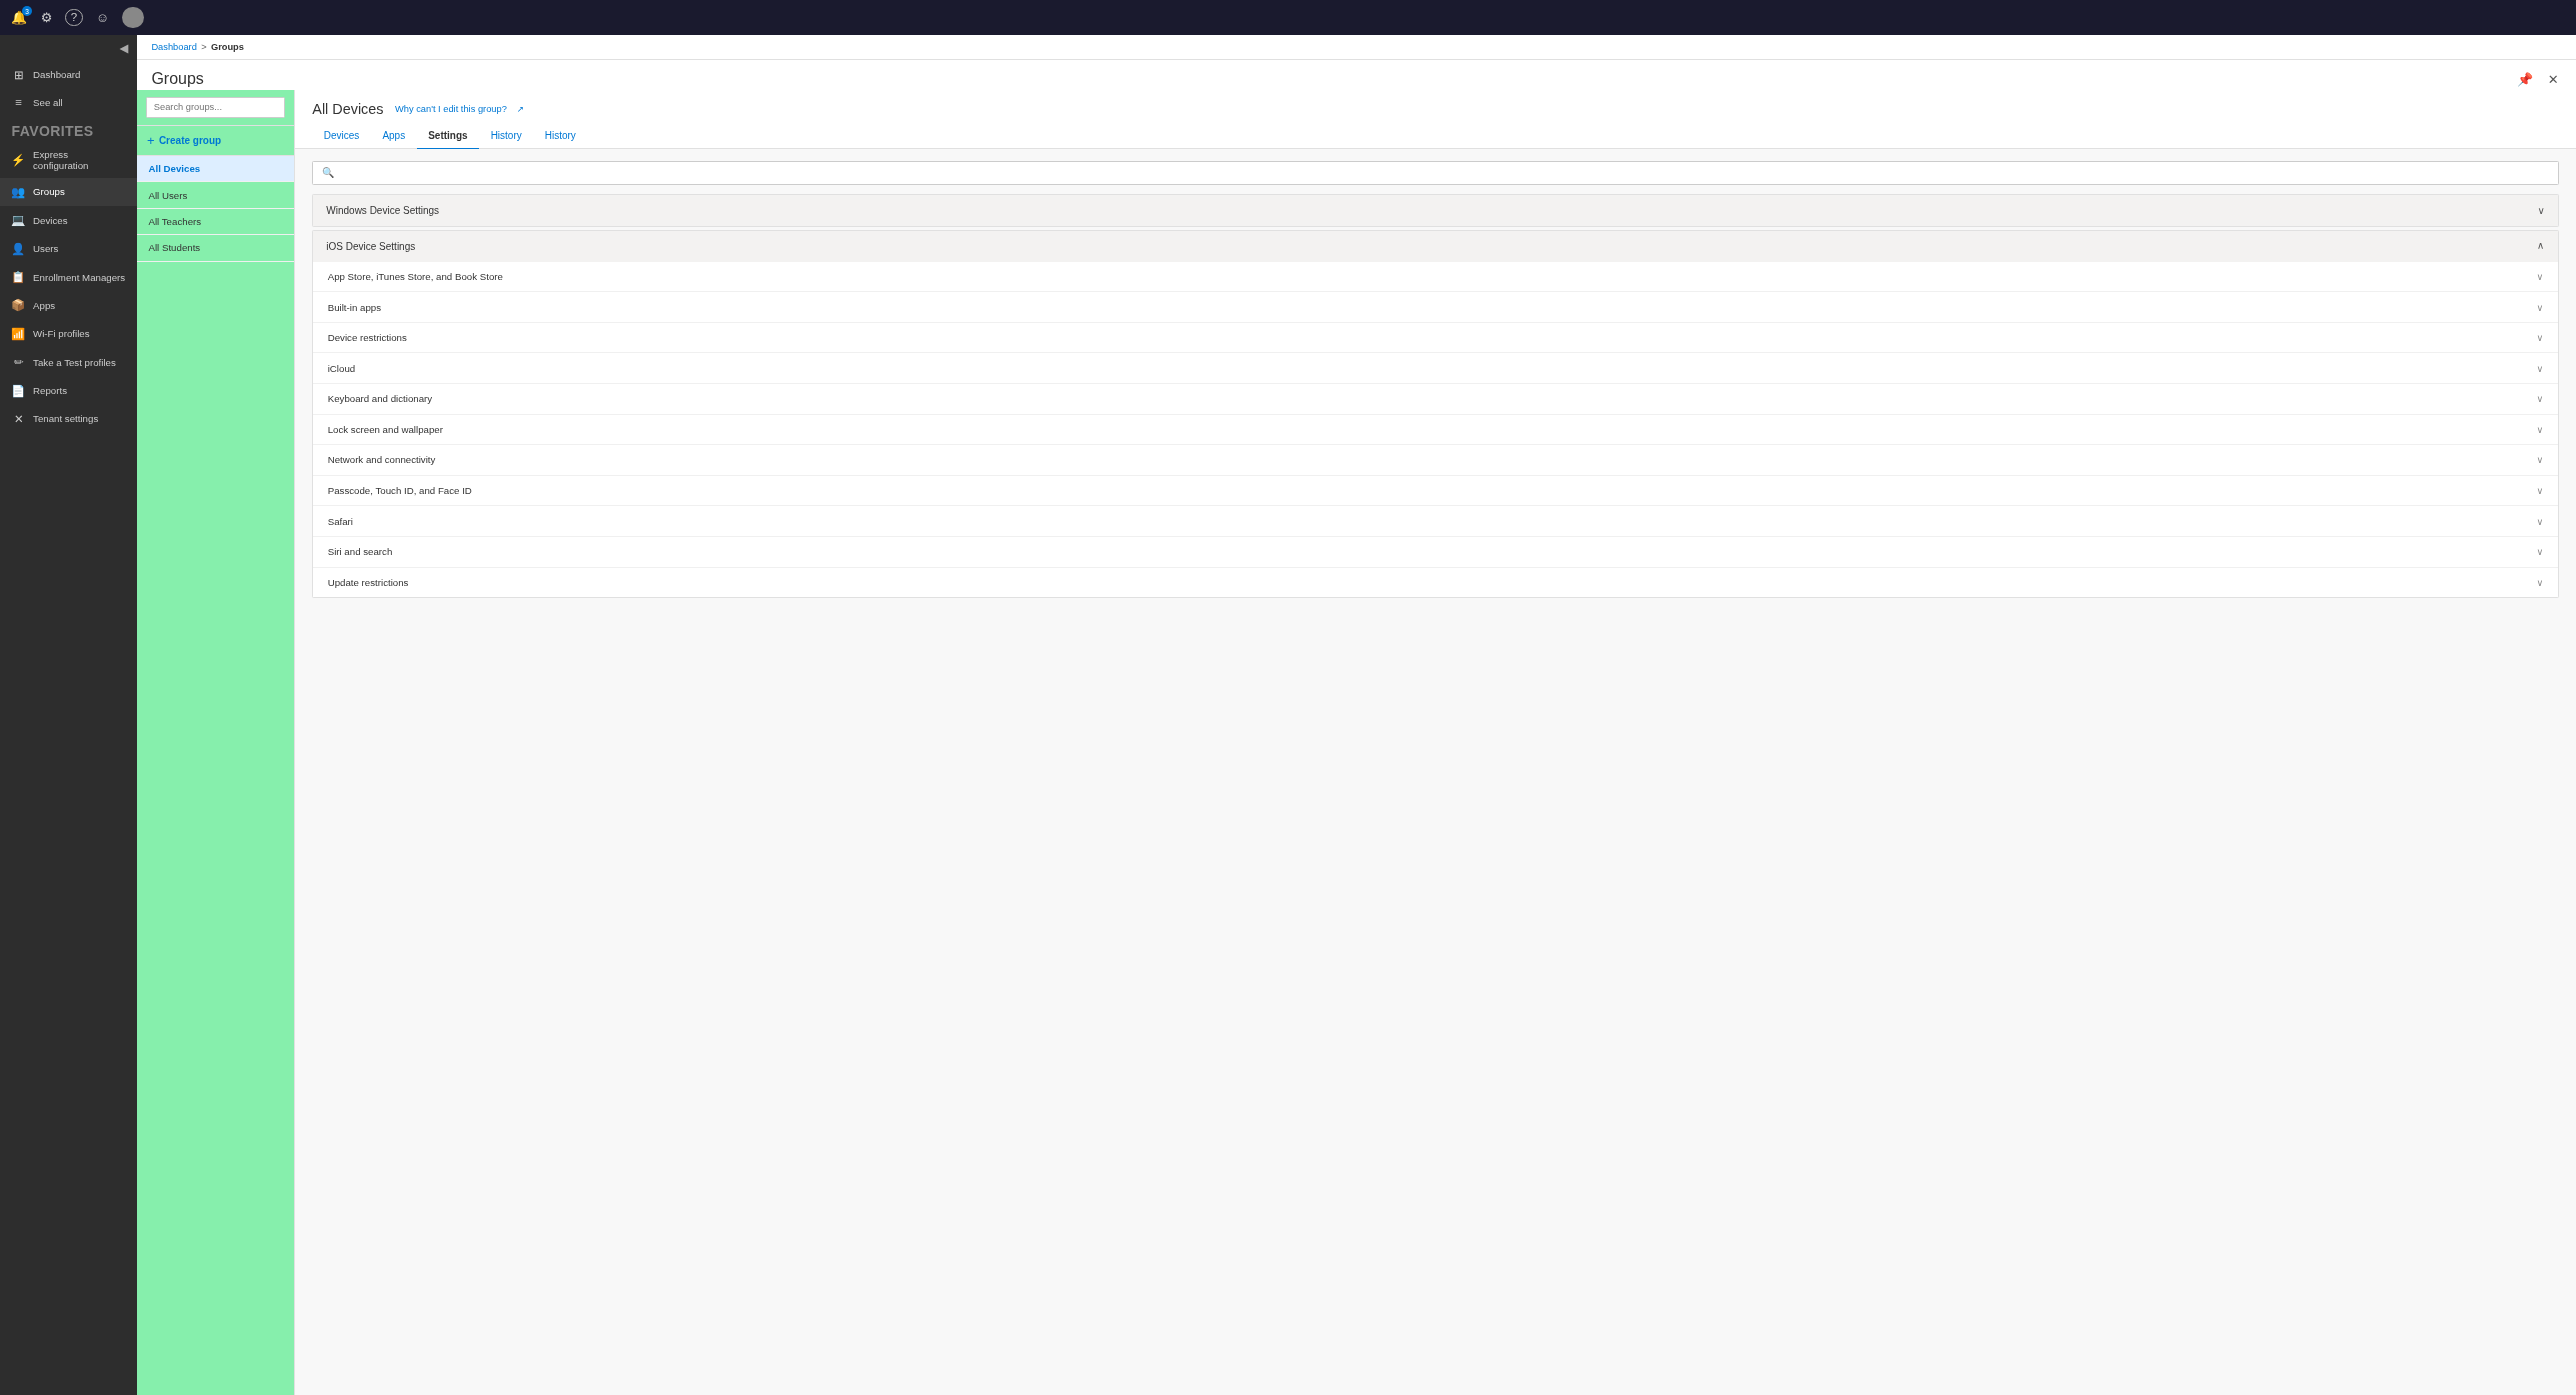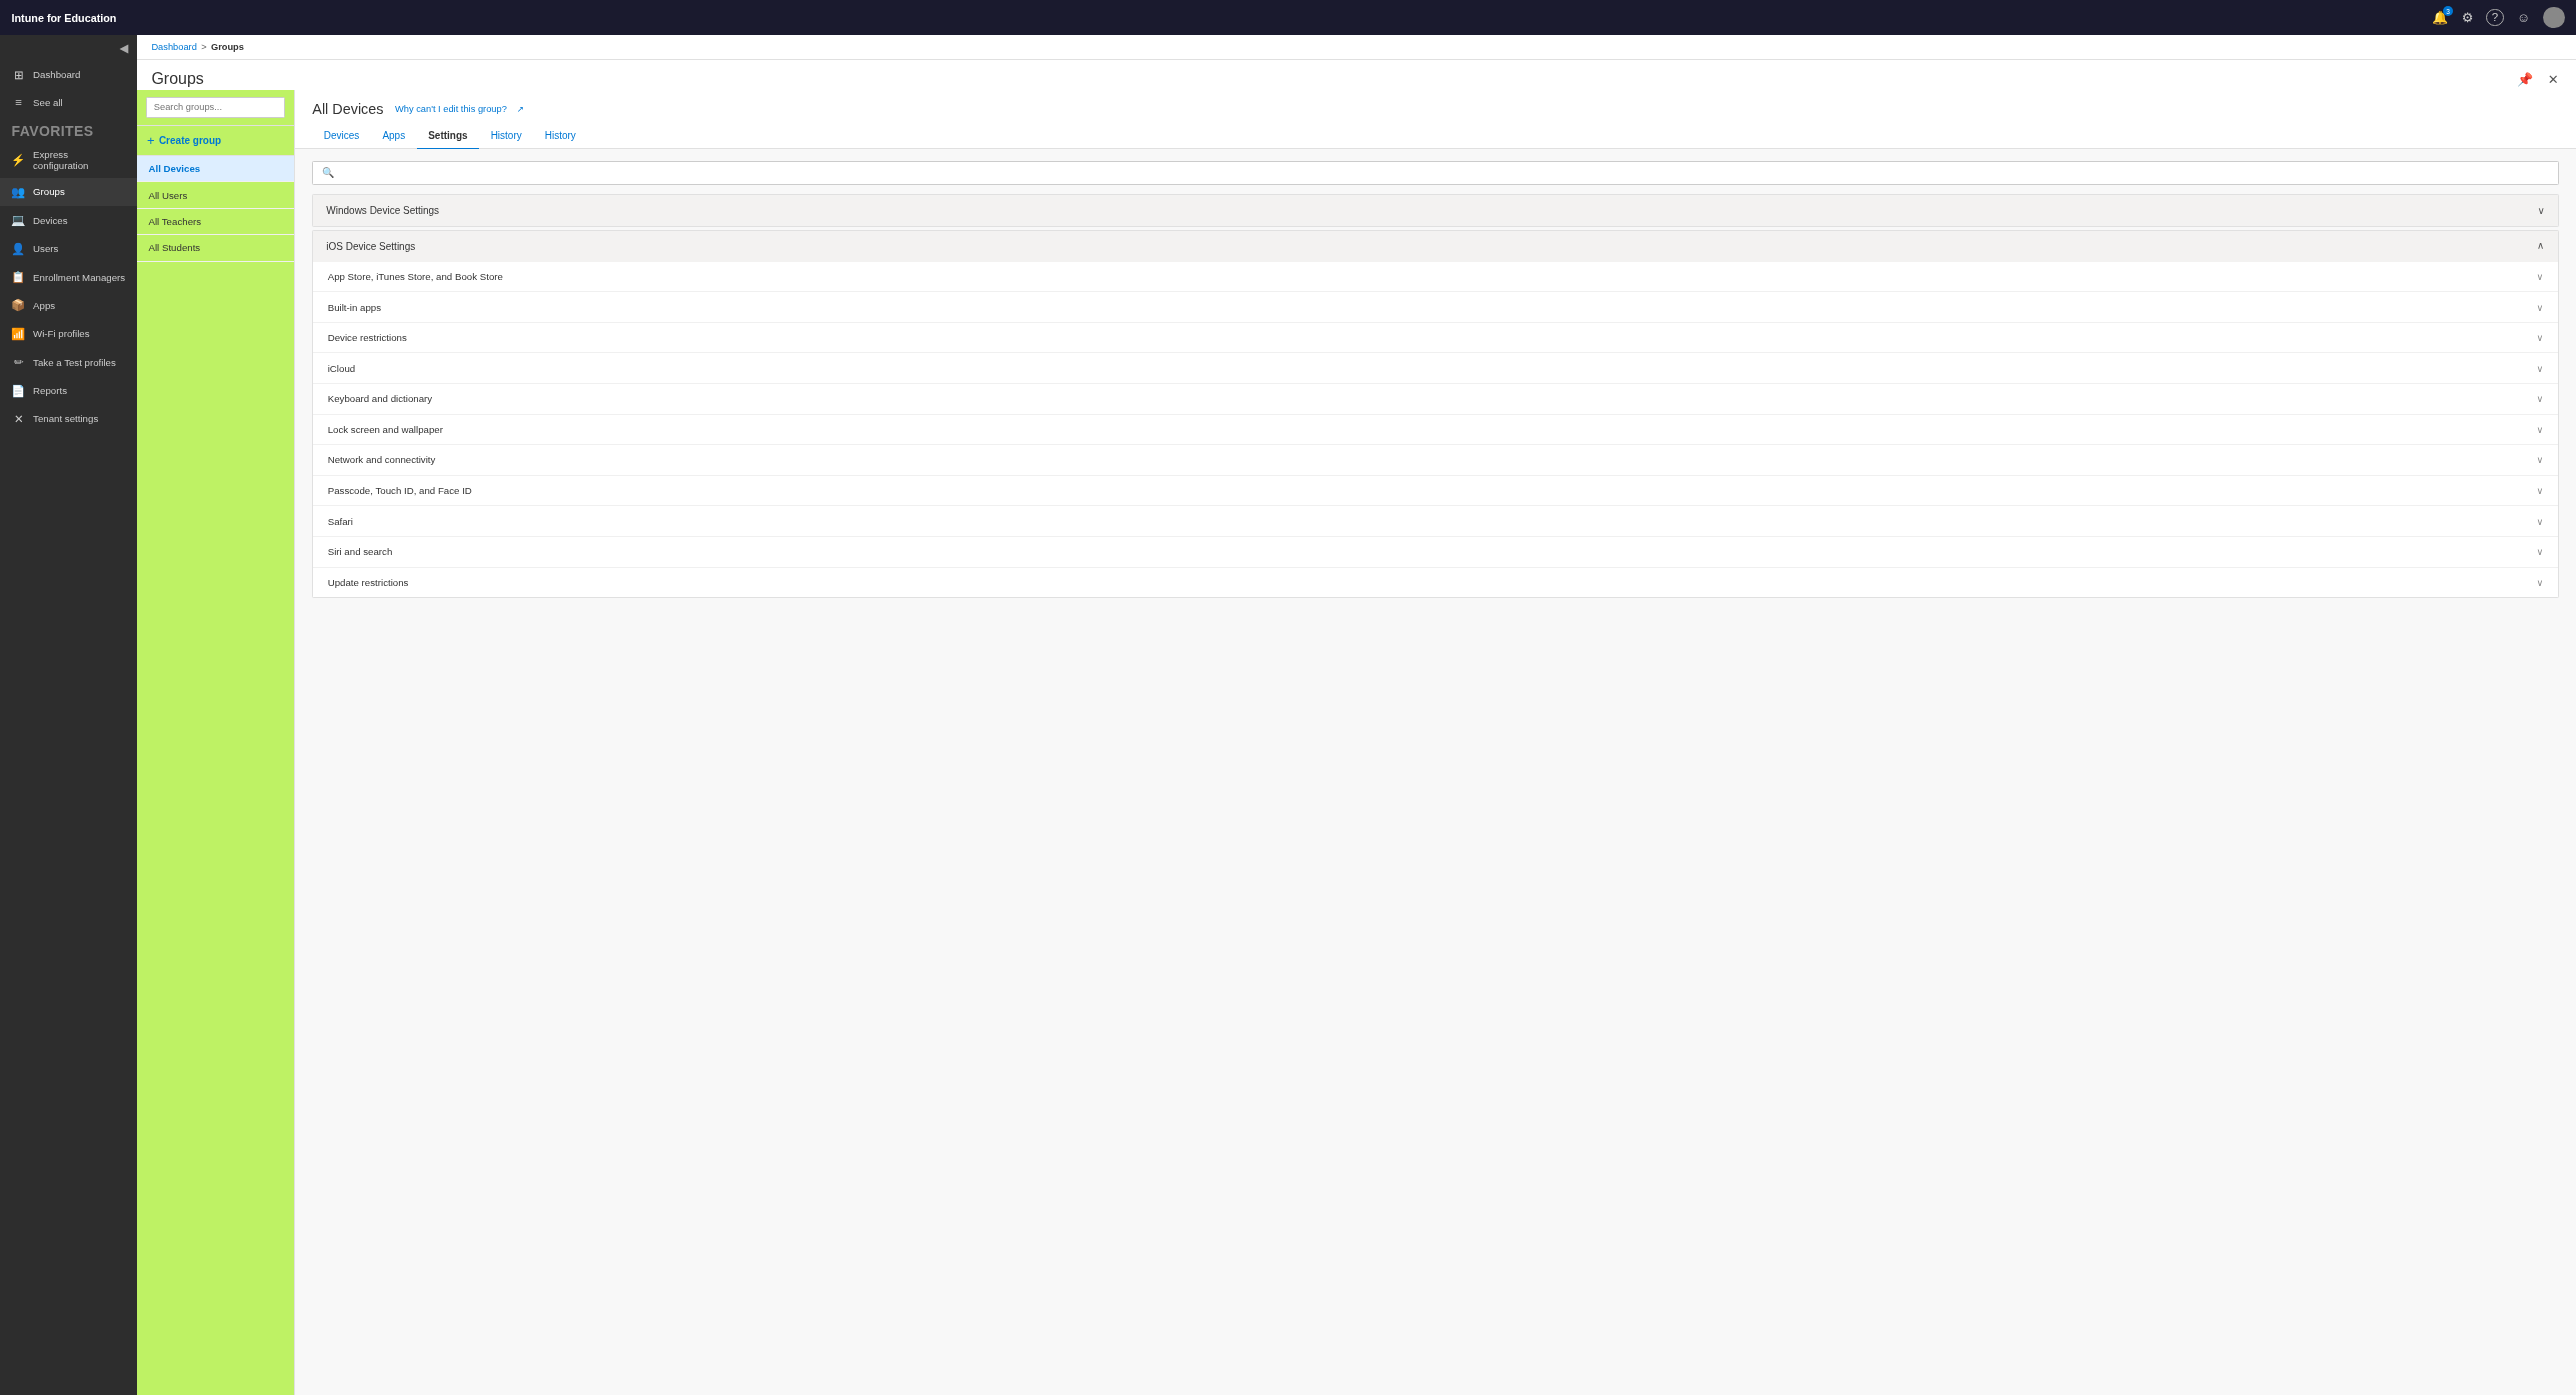--- a/index.html
+++ b/index.html
@@ -156,21 +156,21 @@
       flex: 1;
       overflow: hidden;
     }
 
     
     .group-panel {
       width: 158px;
       border-right: 0.7px solid #e0e0e0;
       display: flex;
       flex-direction: column;
-      background: #bef264;
+      background: #86efac;
       flex-shrink: 0;
     }
     .group-search {
       padding: 7.2px 8.6px;
       border-bottom: 0.7px solid #e0e0e0;
     }
     .group-search input {
       width: 100%;
       border: 0.7px solid #ccc;
       border-radius: 1.4px;
@@ -326,21 +326,20 @@
     .accordion-sub-item .chevron { color: #888; font-size: 9.3px; }
 
     
     ::-webkit-scrollbar { width: 4.3px; }
     ::-webkit-scrollbar-thumb { background: #ccc; border-radius: 2.2px; }
   </style>
 </head>
 <body>
 
 <div class="topbar">
-  <span class="topbar-brand">Intune for Education</span>
   <div class="topbar-icons">
     <div class="topbar-icon">
       🔔
       <span class="badge">3</span>
     </div>
     <div class="topbar-icon">⚙</div>
     <div class="topbar-icon" style="font-size:11.5px; border:0.7px solid #aaa; border-radius:50%; width:17.3px; height:17.3px; display:flex; align-items:center; justify-content:center;">?</div>
     <div class="topbar-icon">☺</div>
     <div class="topbar-avatar"></div>
   </div>

